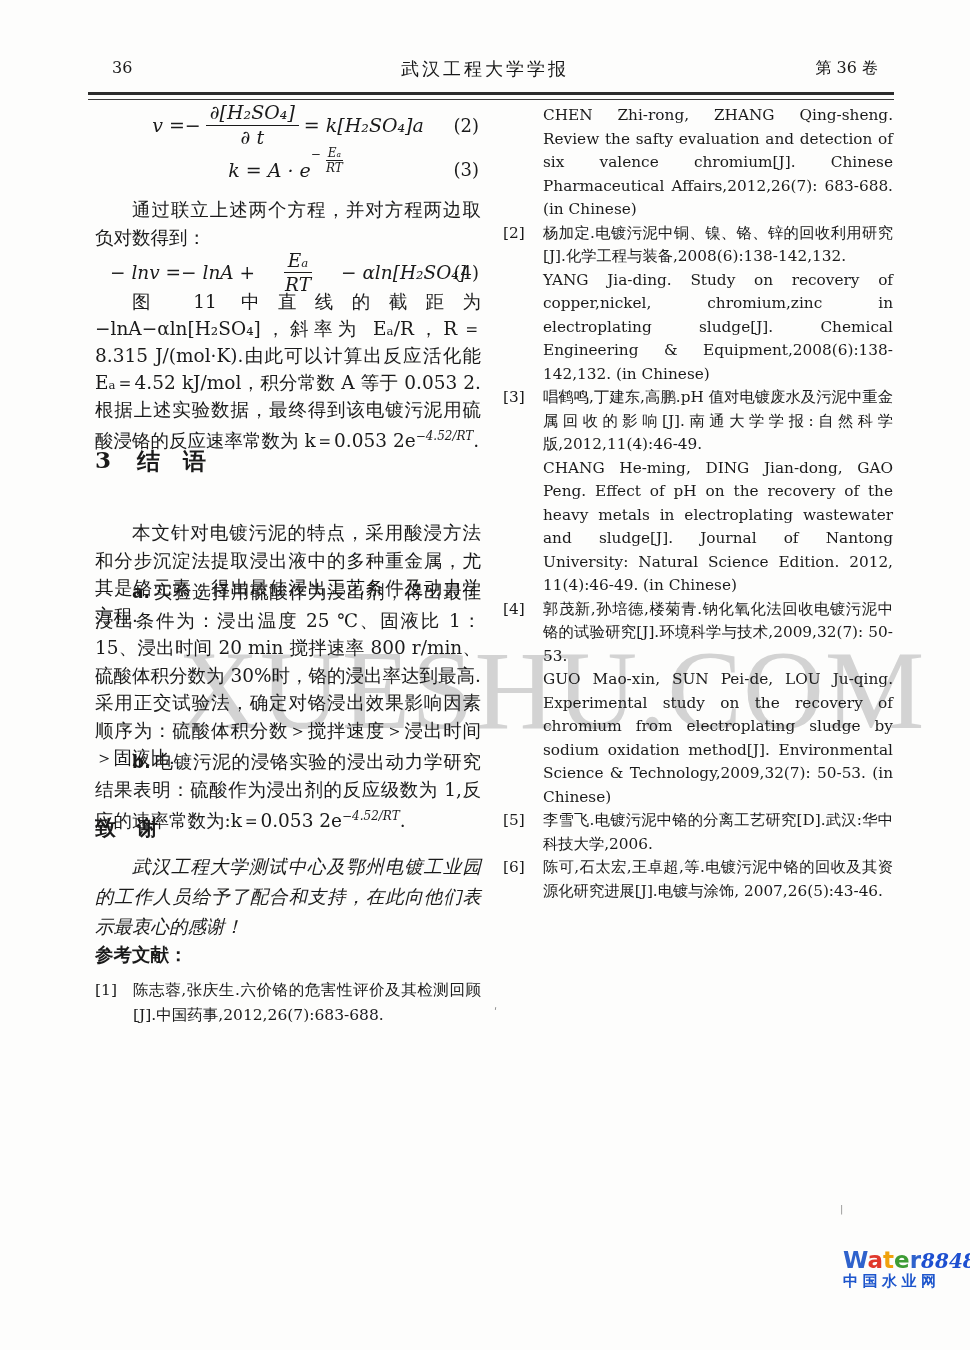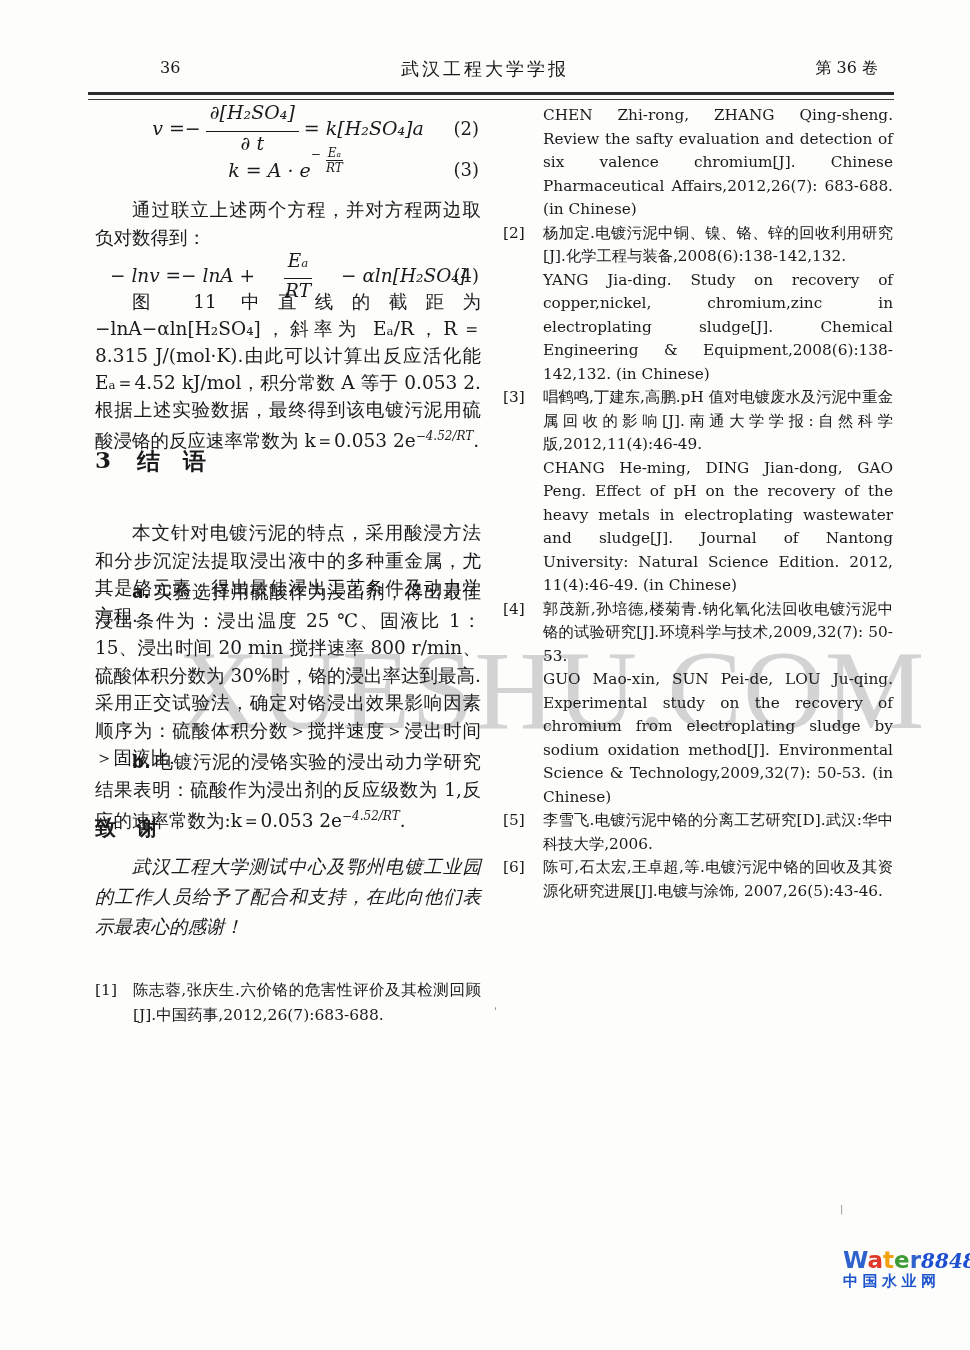--- a/index.html
+++ b/index.html
@@ -2,41 +2,41 @@
 <html><head>
 <meta charset="utf-8">
 <style>
   html,body{margin:0;padding:0;background:#9a9a9a;}
   .page{
     position:relative;width:970px;height:1350px;margin:0 auto;
     background:#fdfdfc;color:#1a1a1a;overflow:hidden;
     font-family:"DejaVu Serif","DejaVu Sans","Liberation Serif",serif;
   }
   
-  .hdr-num{position:absolute;left:112px;top:58px;font-size:16px;margin-left:48px;}
+  .hdr-num{position:absolute;left:112px;top:58px;font-size:16px;}
   .hdr-title{position:absolute;left:0;width:970px;top:57px;text-align:center;font-size:18px;letter-spacing:3px;}
   .hdr-vol{position:absolute;right:92px;top:58px;font-size:16px;}
   .rule1{position:absolute;left:88px;right:76px;top:92px;height:0;border-top:3px solid #2c2c2c;}
   .rule2{position:absolute;left:88px;right:76px;top:99px;height:0;border-top:1.5px solid #3a3a3a;}
   
   .watermark{
     position:absolute;left:178px;top:626px;z-index:0;
     font-family:Liberation Serif, serif;
     font-size:112px;font-weight:500;color:#c9c9c9;letter-spacing:1px;opacity:.8;
     white-space:nowrap;user-select:none;
   }
   
   .col-left{position:absolute;left:95px;top:100px;width:386px;height:1240px;z-index:1;}
   .col-right{position:absolute;left:503px;top:104px;width:390px;z-index:1;}
   .abs{position:absolute;left:0;right:0;}
   
   .eq-row{display:flex;align-items:center;justify-content:center;position:relative;font-size:19px;font-style:italic;}
   .eq-tag{position:absolute;right:2px;font-style:normal;font-size:18px;}
   .frac{display:inline-flex;flex-direction:column;align-items:center;vertical-align:middle;margin:0 5px;line-height:1.15;}
-  .frac .num{border-bottom:1.6px solid #1a1a1a;padding:0 4px 7px;}
+  .frac .num{border-bottom:1.6px solid #1a1a1a;padding:0 4px 1px;}
   .frac .den{padding:1px 4px 0;}
   .supwrap{display:inline-flex;align-items:flex-start;transform:translateY(-9px);font-size:12px;}
   .supwrap .frac{margin:0 1px;line-height:1.05;}
   .supwrap .frac .num{border-bottom:1px solid #1a1a1a;padding:0 2px 0;}
   sup.inline-sup{font-size:12px;font-style:italic;}
   
   .body-para{margin:0;font-size:18.5px;line-height:27.5px;text-align:justify;text-indent:2em;}
   .tight{line-height:27px;}
   .item-prefix{font-family:"DejaVu Sans","Liberation Sans",sans-serif;font-weight:bold;font-size:17px;margin-right:3px;}
   .sec-head{margin:0;font-size:23px;font-weight:bold;display:flex;gap:26px;}
@@ -123,20 +123,21 @@
     <p class="body-para abs" style="top:376px;margin-top:43px;">本文针对电镀污泥的特点，采用酸浸方法和分步沉淀法提取浸出液中的多种重金属，尤其是铬元素，得出最佳浸出工艺条件及动力学方程.</p>
 
     <p class="body-para abs" style="top:478px;"><b class="item-prefix">a.</b><span>实验选择用硫酸作为浸出剂，得出最佳浸出条件为：浸出温度 25 ℃、固液比 1：15、浸出时间 20 min 搅拌速率 800 r/min、硫酸体积分数为 30%时，铬的浸出率达到最高.采用正交试验法，确定对铬浸出效果影响因素顺序为：硫酸体积分数＞搅拌速度＞浸出时间＞固液比.</span></p>
 
     <p class="body-para tight abs" style="top:648px;"><b class="item-prefix">b.</b><span>电镀污泥的浸铬实验的浸出动力学研究结果表明：硫酸作为浸出剂的反应级数为 1,反应的速率常数为:k＝0.053 2e</span><sup class="inline-sup">−4.52/RT</sup><span>.</span></p>
 
     <h3 class="sub-head abs" style="top:714px;">致　谢</h3>
 
     <p class="body-para ack-body abs" style="top:752px;">武汉工程大学测试中心及鄂州电镀工业园的工作人员给予了配合和支持，在此向他们表示最衷心的感谢！</p>
 
+    <h3 class="refs-head abs" style="top:842px;">参考文献：</h3>
 
     <div class="ref-item abs" style="top:878px;">
       <span class="ref-label">[1]</span>
       <span class="ref-text">陈志蓉,张庆生.六价铬的危害性评价及其检测回顾[J].中国药事,2012,26(7):683-688.</span>
     </div>
 
   </div>
 
   <div class="col-right">
 

